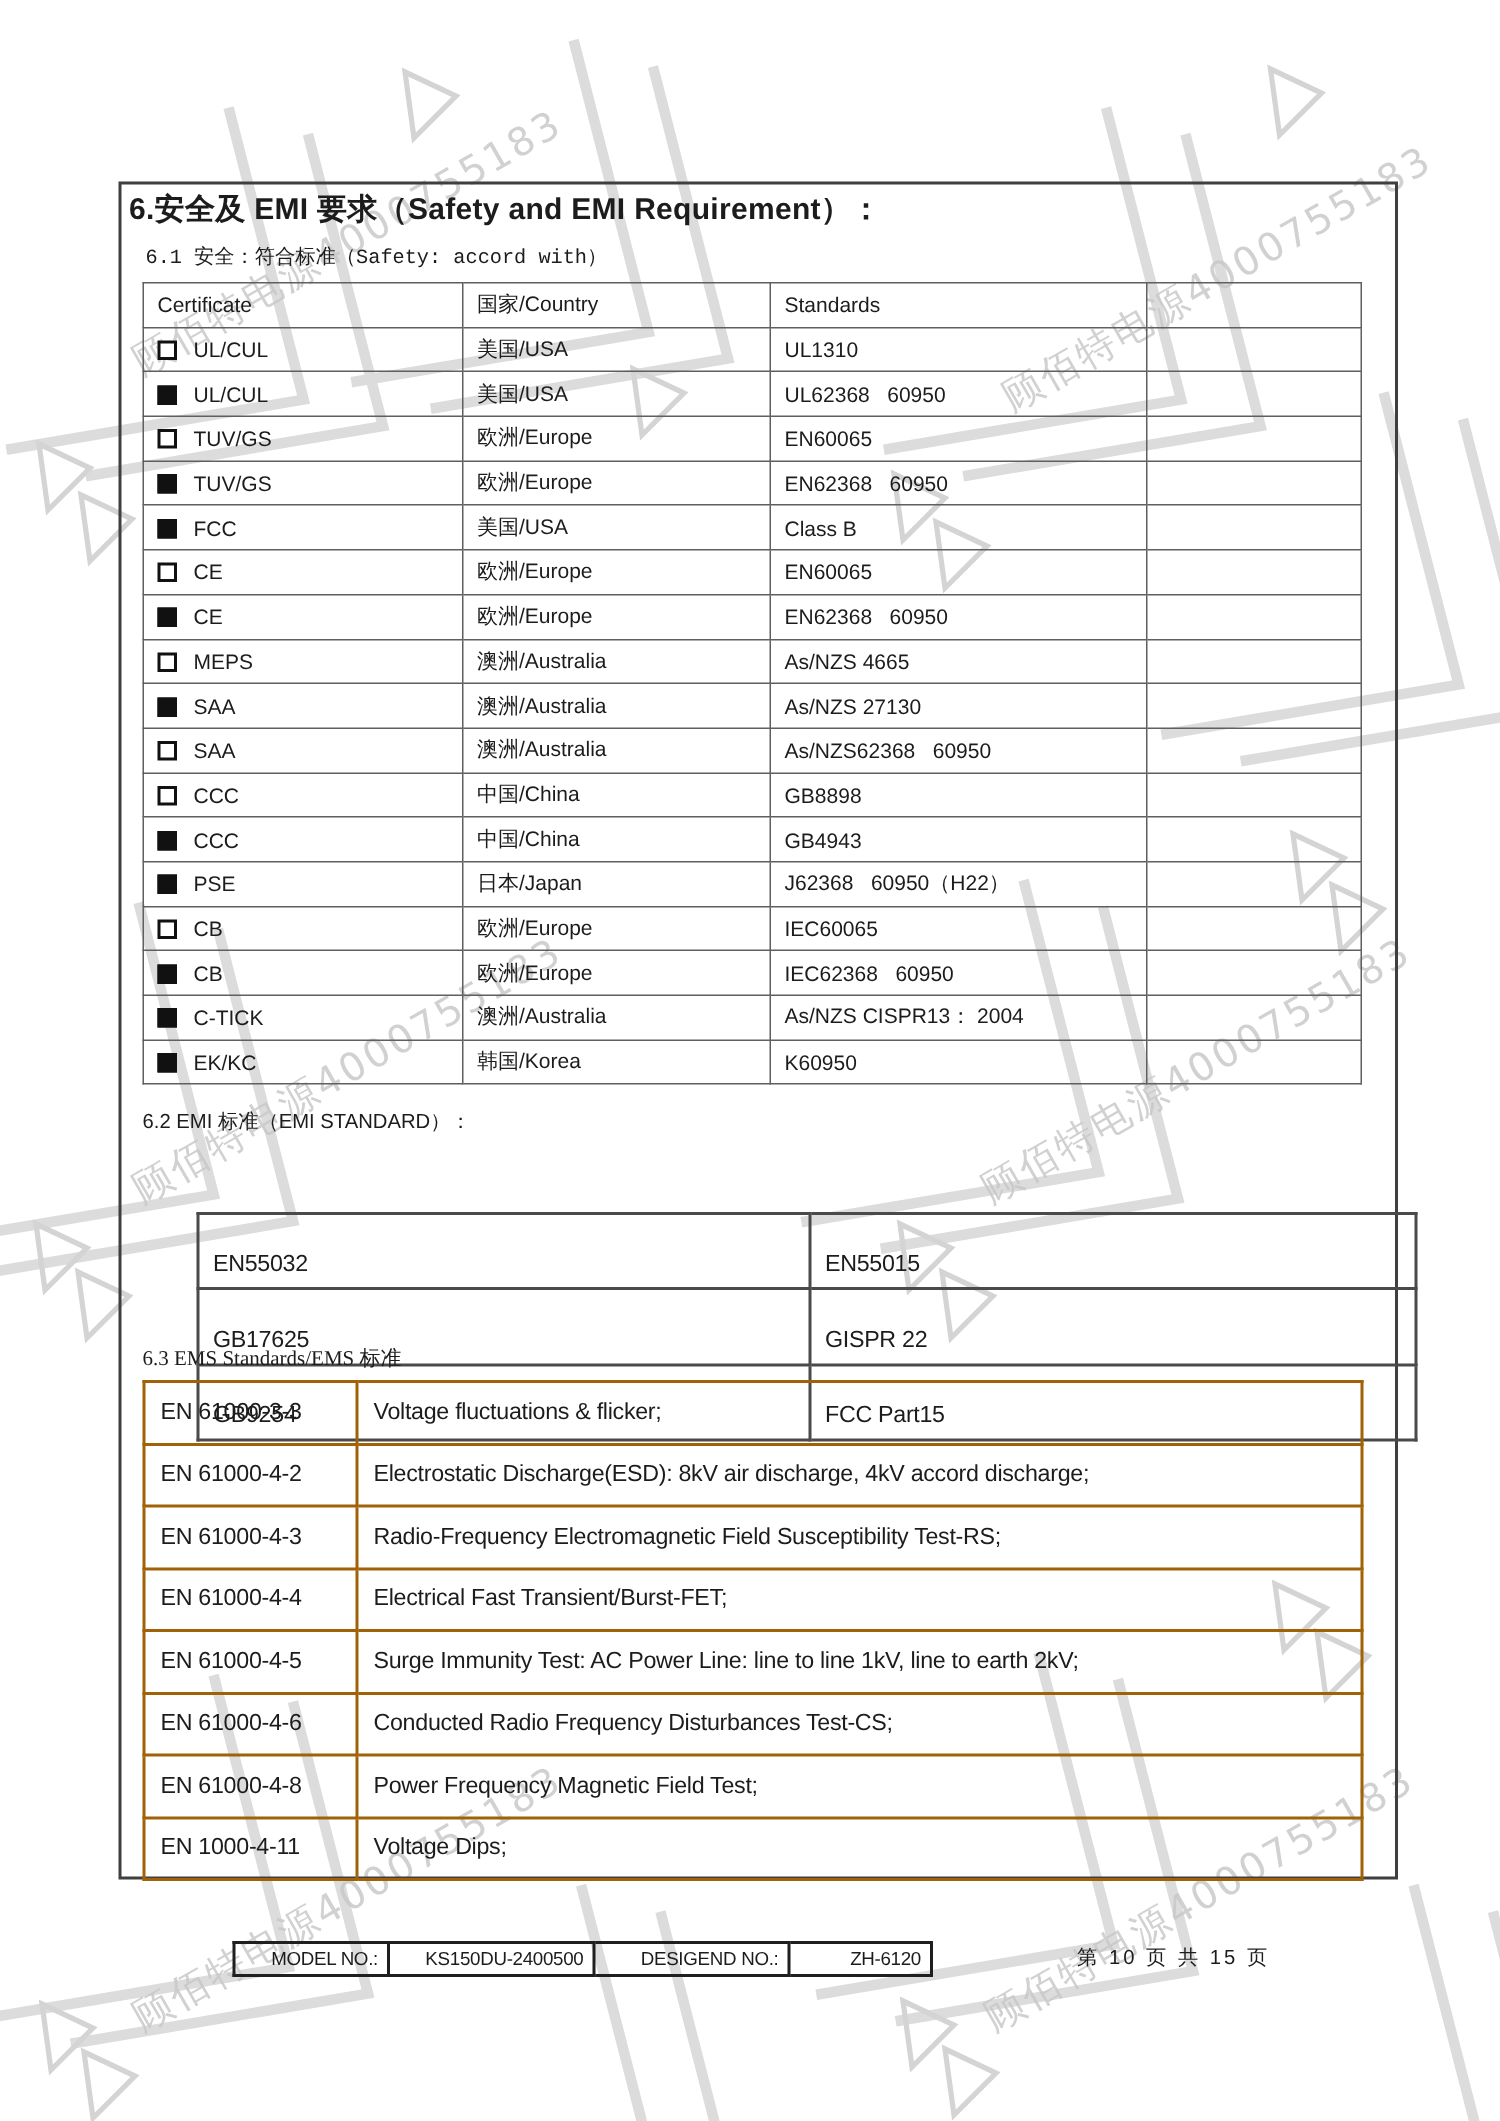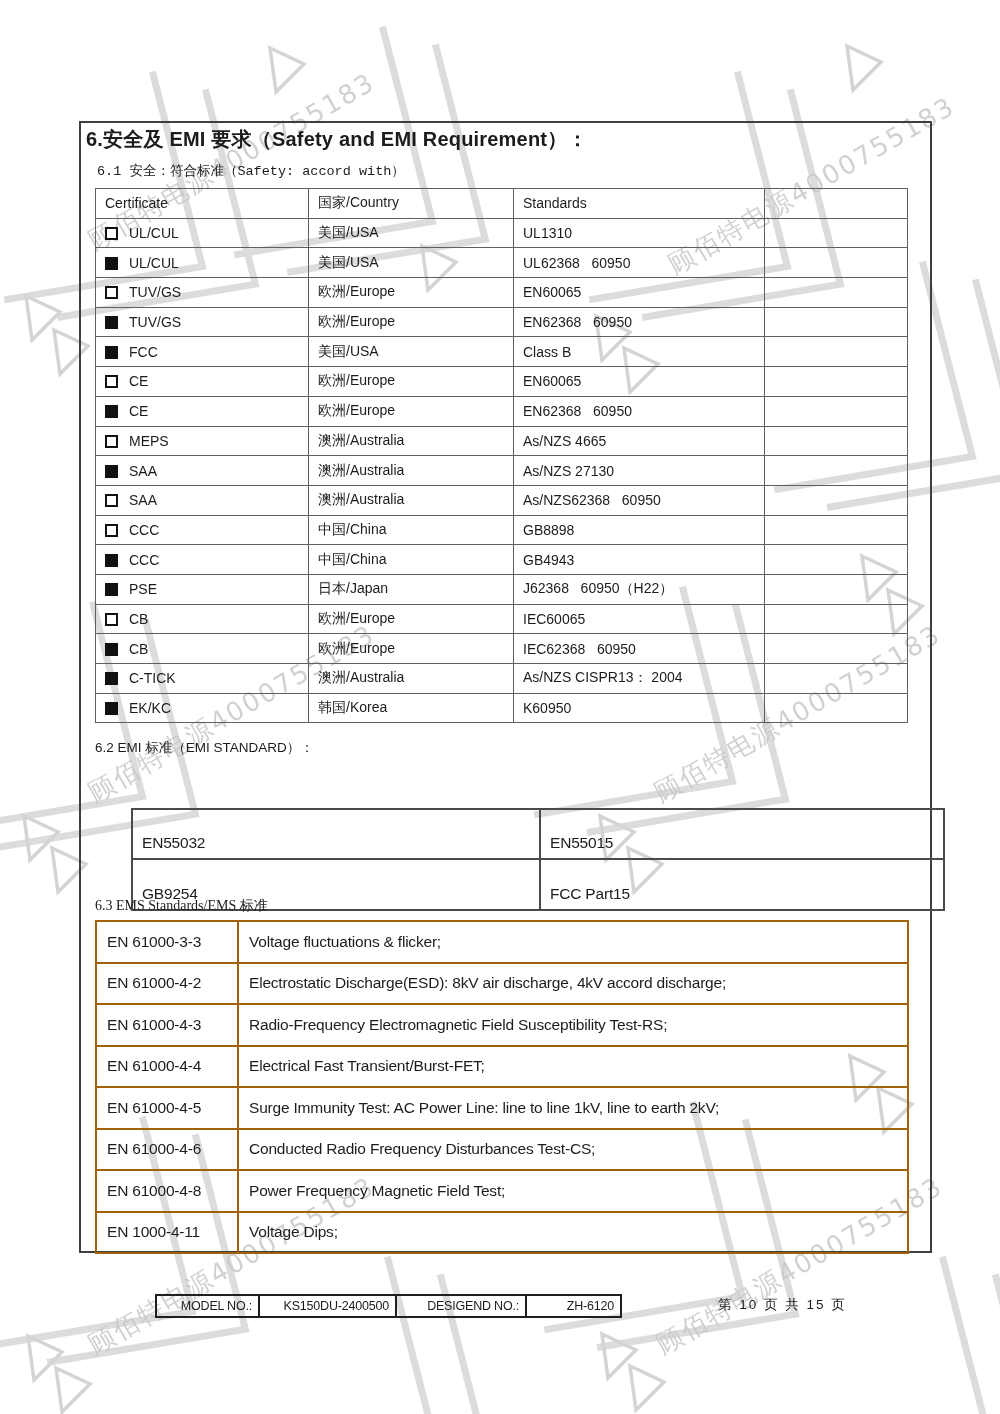--- a/index.html
+++ b/index.html
@@ -230,20 +230,24 @@
       <colgroup>
           <col style="width:408px">
           <col style="width:404px">
         </colgroup>
       <tbody>
           <tr>
             <td>EN55032</td>
             <td>EN55015</td>
           </tr>
           <tr>
+            <td>GB17625</td>
+            <td>GISPR 22</td>
+          </tr>
+          <tr>
             <td>GB9254</td>
             <td>FCC Part15</td>
           </tr>
         </tbody>
     </table>
 
     <div class="h63">6.3 EMS Standards/EMS 标准</div>
 
     <table class="t3">
       <colgroup>

